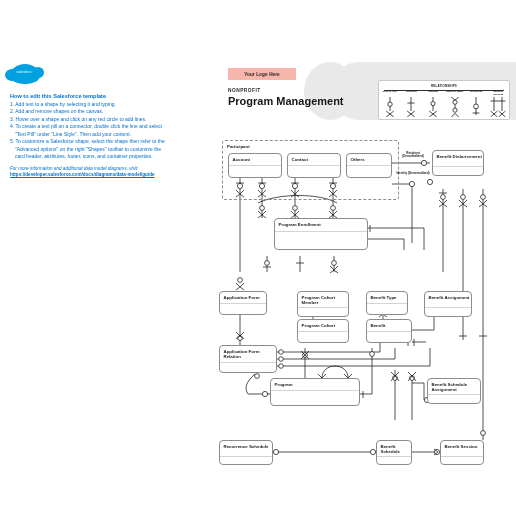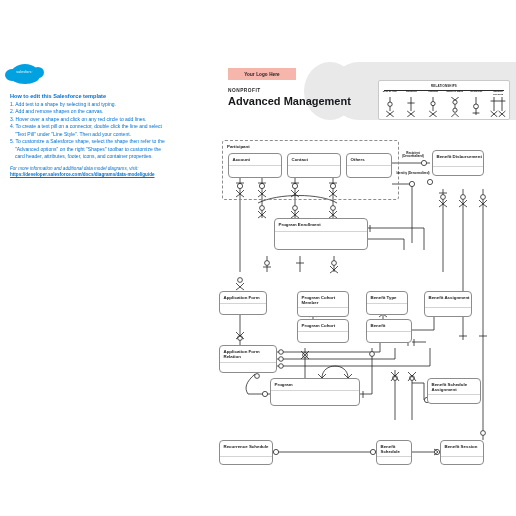--- a/index.html
+++ b/index.html
@@ -84,21 +84,21 @@
     <div class="instr-line ind">card header, attributes, footer, icons, and container properties.</div>
     <div class="instr-foot">For more information and additional data model diagrams, visit:</div>
     <div class="instr-url">https://developer.salesforce.com/docs/diagrams/data-model/guide</div>
   </div>
 
   <div id="gray-blob"></div>
   <div class="logo-box">
     <span>Your Logo Here</span>
   </div>
   <div class="kicker">NONPROFIT</div>
-  <div class="title">Advanced Management</div>
+  <div class="title">Program Management</div>
 
   <div id="legend">
     <div class="legend-title">RELATIONSHIPS</div>
     <div class="legend-rule"></div>
     <div class="legend-items">
       <div class="legend-item">
         <span class="lbl">Zero or One</span>
         <svg width="14" height="20" viewBox="0 0 14 20">
           <line x1="7" y1="0" x2="7" y2="5" stroke="#1a1a1a" stroke-width=".8"></line>
           <circle cx="7" cy="7.2" r="2.2" fill="#fff" stroke="#1a1a1a" stroke-width=".8"></circle>

